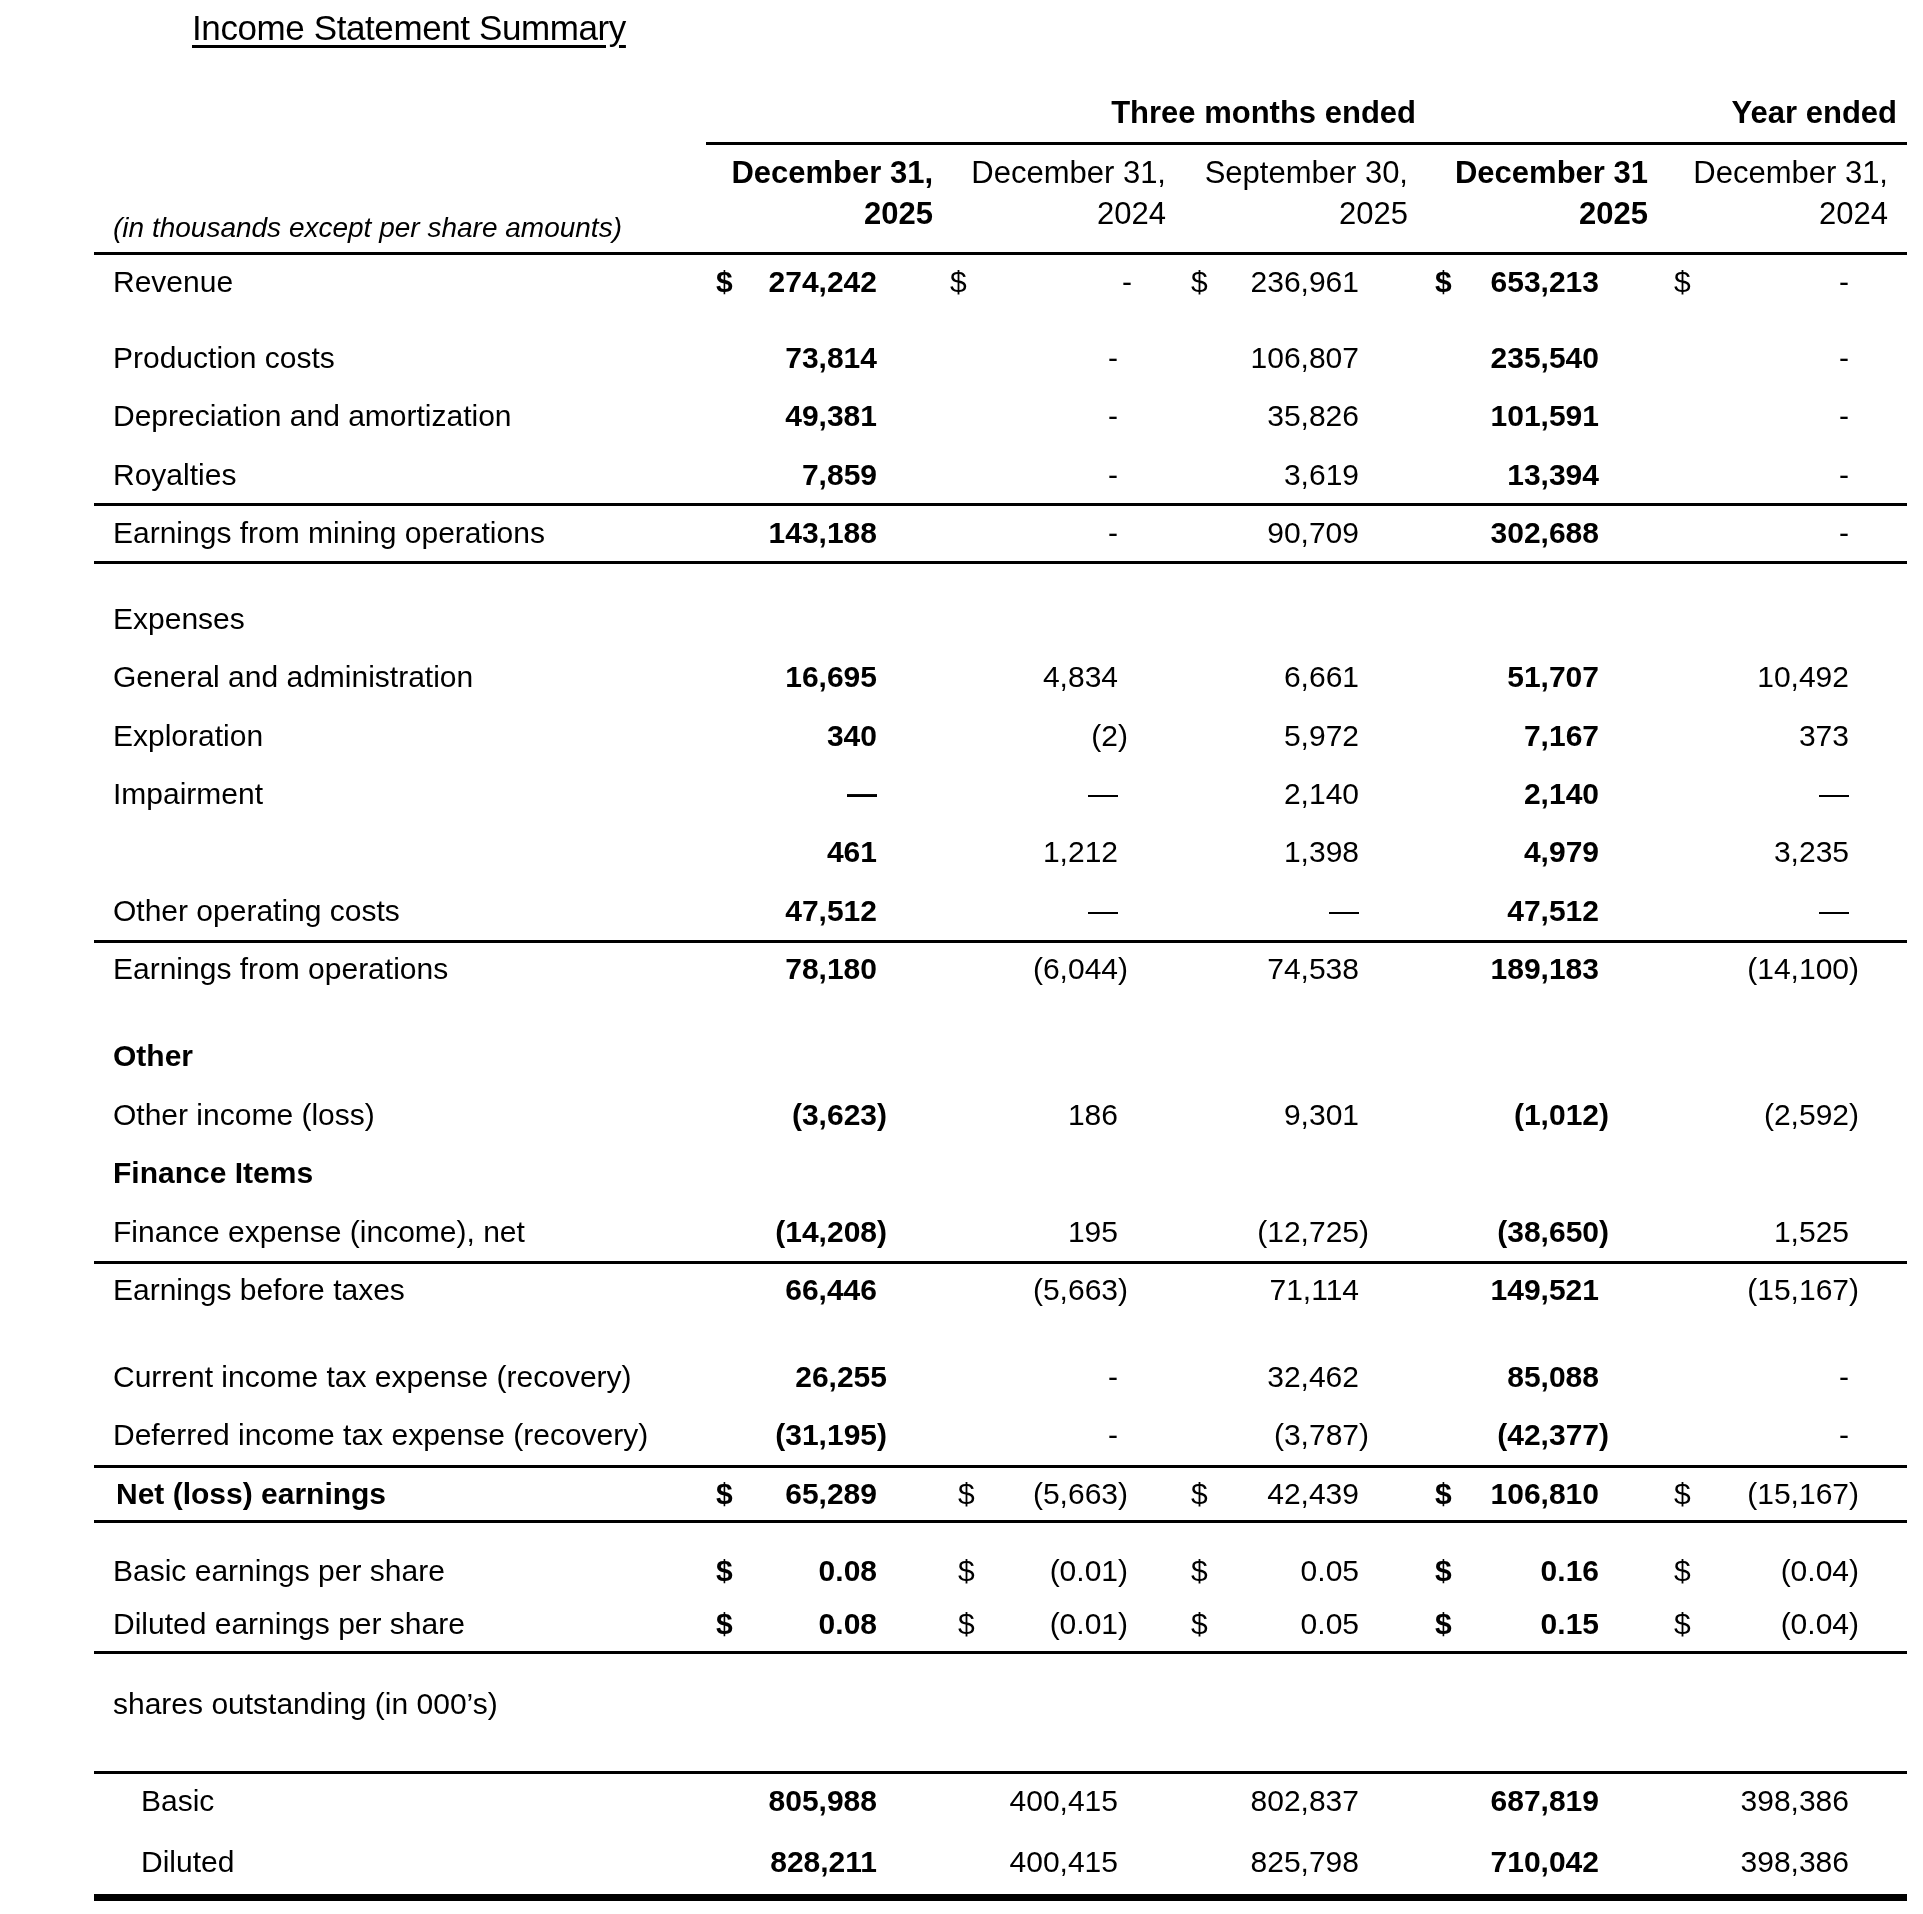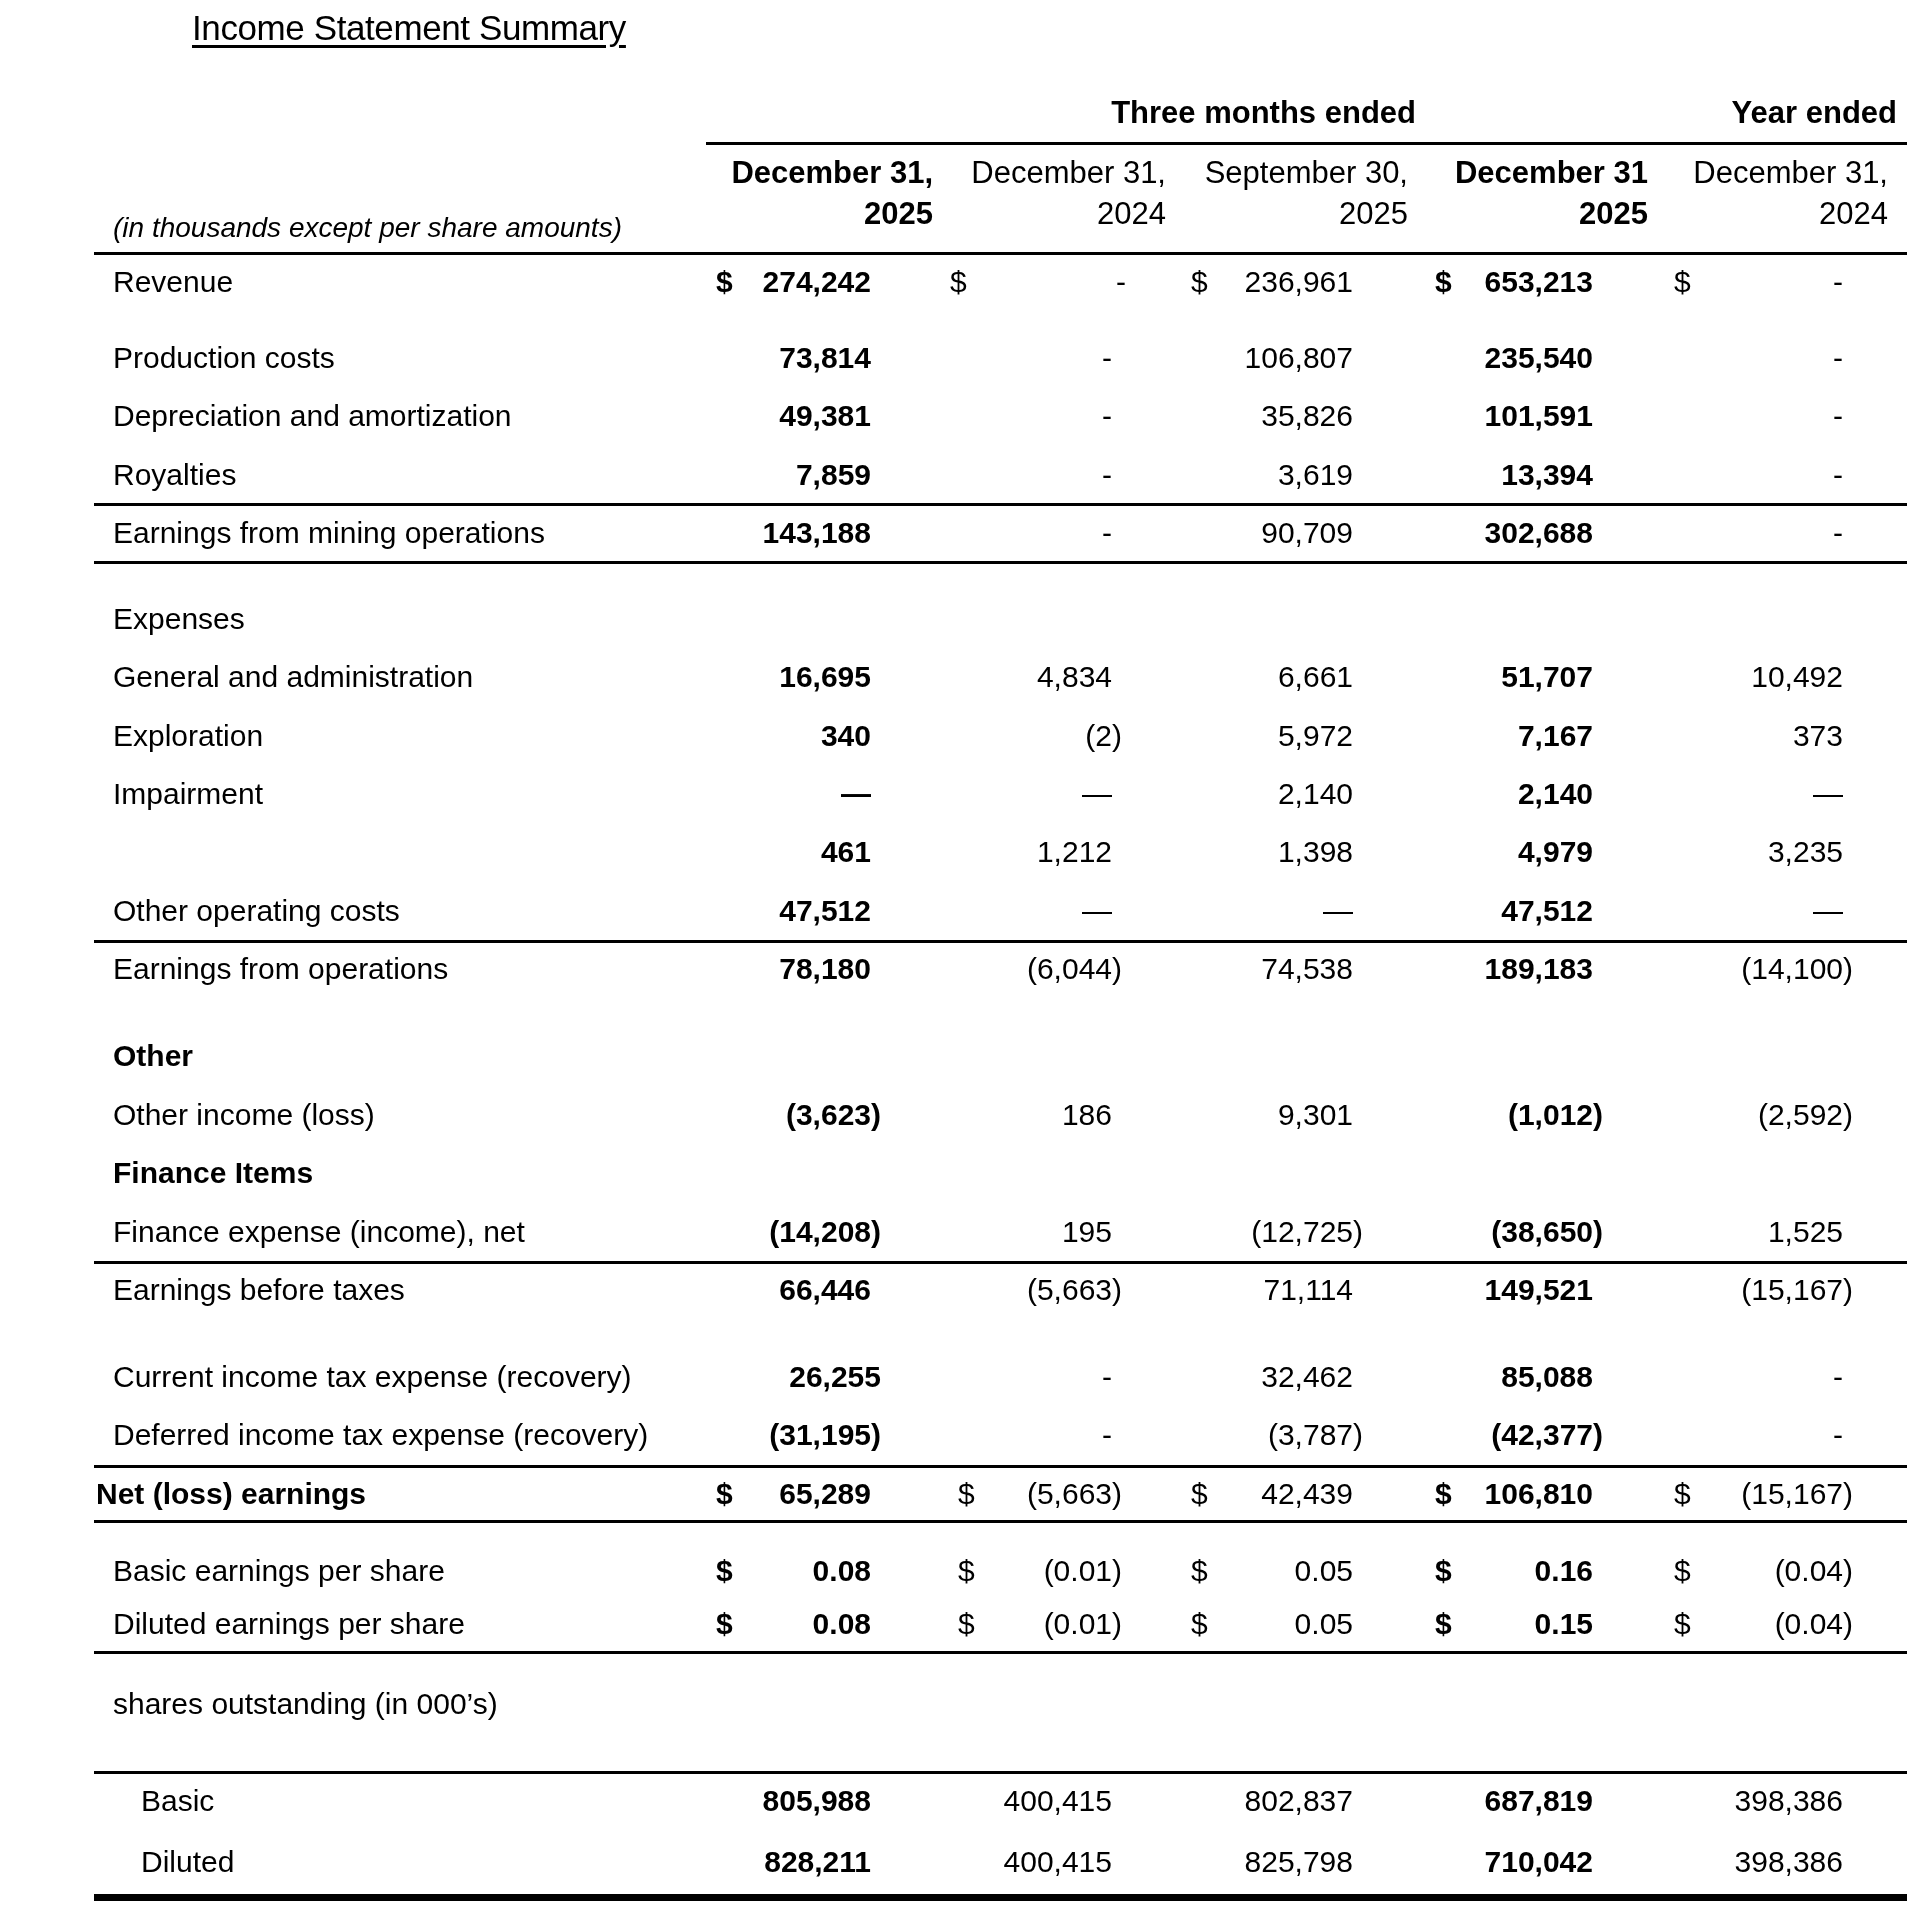--- a/index.html
+++ b/index.html
@@ -18,25 +18,25 @@
   .hdr-line { position: absolute; height: 2.5px; background: #000; }
   .col-hdr {
     position: absolute; top: 152px; text-align: right; font-size: 31px; line-height: 41px; white-space: nowrap;
   }
   .col-hdr.bold { font-weight: bold; }
   .units {
     position: absolute; left: 113px; top: 212px; font-style: italic; font-size: 28px;
   }
   .rule { position: absolute; left: 94px; width: 1813px; height: 2.5px; background: #000; }
   .rule.thick { height: 6.6px; }
-  .row { position: absolute; left: 0; width: 1872px; height: 49px; }
+  .row { position: absolute; left: 0; width: 1872px; height: 49px; padding-left: 6px; }
   .row .label { position: absolute; left: 113px; top: 0; white-space: nowrap; line-height: 49px; }
   .row .label.bold { font-weight: bold; }
   .row .label.indent { left: 141px; }
-  .row .label.flush { left: 96px; text-align: center; }
+  .row .label.flush { left: 116px; text-align: center; }
   .cell { position: absolute; top: 0; line-height: 49px; text-align: right; white-space: nowrap; }
   .cell.bold { font-weight: bold; }
   .cur { position: absolute; top: 0; line-height: 49px; white-space: nowrap; }
   .cur.bold { font-weight: bold; }
   
   .c0 { right: calc(1924px - 933px); }
   .c1 { right: calc(1924px - 1174px); }
   .c2 { right: calc(1924px - 1415px); }
   .c3 { right: calc(1924px - 1655px); }
   .c4 { right: calc(1924px - 1905px); }

